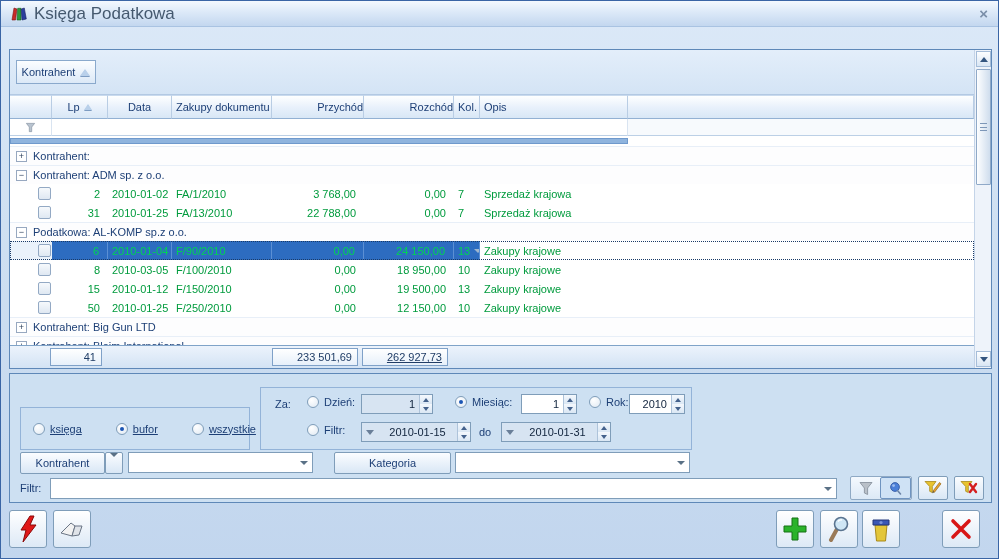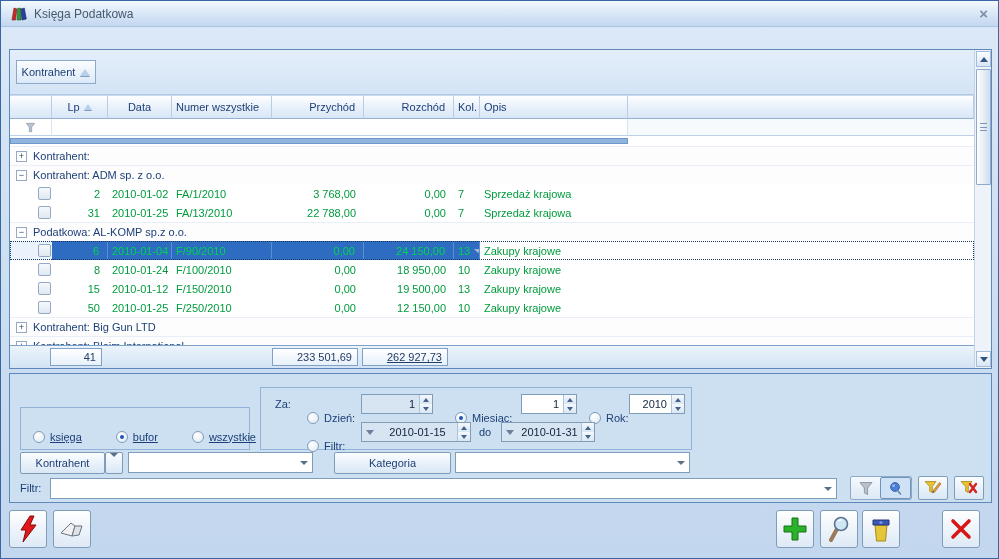--- a/index.html
+++ b/index.html
@@ -7,39 +7,39 @@
   .window {
     position:relative; width:999px; height:559px;
     border:1px solid #3a65a5;
     background:linear-gradient(180deg,#dce9f8 0%,#cfe0f2 40%,#c2d6ee 100%);
     font-size:11px; color:#1d3f76; overflow:hidden;
   }
   
   .titlebar{position:absolute;left:0;top:0;right:0;height:26px;
     background:linear-gradient(180deg,#f4f9fe,#dcE9f8 45%,#c3d7ef);
     border-bottom:1px solid #a9c3e2; display:flex;align-items:center;gap:7px;padding:0 10px;}
-  .titlebar .title{font-size:12px;color:#45596f;}
+  .titlebar .title{font-size:17px;color:#45596f;}
   .titlebar .close{margin-left:auto;color:#7b8fa9;font-size:15px;font-weight:bold;line-height:14px;cursor:default;}
   .app-icon svg{display:block}
   
   .grid{position:absolute;left:8px;top:48px;width:983px;height:320px;
     border:1px solid #5e88b8;background:#fff;}
   .group-panel{position:absolute;left:0;top:0;right:17px;height:45px;
     background:linear-gradient(180deg,#e3eefa,#d4e4f5);border-bottom:1px solid #b3c9e3;}
   .groupby-btn{position:absolute;left:6px;top:10px;width:80px;height:24px;
     background:linear-gradient(180deg,#fbfdff,#dcE9f7);border:1px solid #8aa9cc;
     display:flex;align-items:center;justify-content:center;gap:5px;color:#1d3f76;}
   .sortarrow{width:0;height:0;border-left:5px solid transparent;border-right:5px solid transparent;
     border-bottom:7px solid #b9d0ea;filter:drop-shadow(0 1px 0 #7d9cc2);}
   .sortarrow.small{border-left-width:4px;border-right-width:4px;border-bottom-width:6px;}
   .header-row{position:absolute;left:0;top:45px;right:17px;height:24px;display:flex;}
   .hcell{height:24px;background:linear-gradient(180deg,#feffff,#e9f1fb 50%,#d8e7f6);
     border-right:1px solid #b9cde4;border-bottom:1px solid #93b1d3;border-top:1px solid #c9daee;
     display:flex;align-items:center;padding:0 4px;color:#1d3f76;white-space:nowrap;overflow:hidden;}
-  .hcell.center{justify-content:center;} .hcell.right{justify-content:flex-end;padding-right:8px;}
+  .hcell.center{justify-content:center;} .hcell.right{justify-content:flex-end;padding-right:0;}
   .c-check{width:42px;flex:none}.c-lp{width:56px;flex:none}.c-data{width:64px;flex:none}
   .c-numer{width:100px;flex:none}.c-przychod{width:92px;flex:none}.c-rozchod{width:90px;flex:none}
   .c-kol{width:26px;flex:none}.c-opis{width:148px;flex:none}.c-filler{flex:1}
   .filter-row{position:absolute;left:0;top:69px;right:17px;height:17px;display:flex;background:#fff;}
   .fcell{border-right:1px solid #d9e4f1;border-bottom:1px solid #bcd0e6;display:flex;align-items:center;justify-content:center;}
   .fcell.c-main{width:576px;flex:none}
   .fcell.c-rest{flex:1;background:#f7fafd;border-right:none}
   .strip-row{position:absolute;left:0;top:86px;right:17px;height:10px;background:#fff;}
   .blue-strip{position:absolute;left:0;top:2px;width:618px;height:6px;background:#8fb4de;border:1px solid #6f99cc;}
   .rows{position:absolute;left:0;top:96px;right:17px;height:201px;overflow:hidden;background:#fff;}
@@ -77,21 +77,21 @@
   .grip{width:7px;height:8px;border-top:1px solid #7d97b8;border-bottom:1px solid #7d97b8;
     background:linear-gradient(180deg,transparent 3px,#7d97b8 3px,#7d97b8 4px,transparent 4px);}
   
   .filter-panel{position:absolute;left:8px;top:372px;width:983px;height:130px;
     border:1px solid #5e88b8;background:#cde0f2;}
   .fp-caption{height:21px;background:linear-gradient(180deg,#eef5fd,#c9dcf1);
     border-bottom:1px solid #aac4e2;line-height:21px;padding-left:30px;color:#1d3f76;}
   .groupbox{position:absolute;border:1px solid #93b3d8;text-decoration:underline;}
   .scope-box{left:10px;top:33px;width:230px;height:43px;display:flex;align-items:center;}
   .za-box{left:250px;top:13px;width:432px;height:63px;}
-  .radio{display:inline-flex;align-items:flex-end;gap:5px;color:#1d3f76;cursor:default;white-space:nowrap;margin-top:16px;}
+  .radio{display:inline-flex;align-items:flex-end;gap:5px;color:#1d3f76;cursor:default;white-space:nowrap;}
   .rb{width:12px;height:12px;border-radius:50%;border:1px solid #7f9db9;
     background:radial-gradient(circle at 35% 30%,#ffffff,#dfe9f3);flex:none;position:relative;}
   .rb.checked::after{content:"";position:absolute;left:3px;top:3px;width:4px;height:4px;border-radius:50%;background:#1b55b4;}
   .spinner,.datepicker{height:20px;border:1px solid #7f9db9;background:#fff;display:flex;align-items:center;position:absolute;}
   .spinner.disabled,.datepicker.disabled{background:#d7e4f2;}
   .spin-val{flex:1;text-align:right;padding-right:4px;color:#10233c;}
   .dp-val{flex:1;text-align:center;color:#10233c;}
   .spin-btns{width:13px;height:18px;display:flex;flex-direction:column;border-left:1px solid #aec3da;flex:none;}
   .spin-btns i{flex:1;display:flex;align-items:center;justify-content:center;background:linear-gradient(180deg,#f4f8fd,#dae7f4);}
   .sbu{width:0;height:0;border-left:3px solid transparent;border-right:3px solid transparent;border-bottom:4px solid #44618c;}
@@ -140,21 +140,21 @@
       </div>
     </div>
 
     <div class="header-row">
       <div class="hcell c-check"></div>
       <div class="hcell c-lp center">
         <span>Lp</span>
         <span class="sortarrow small" style="margin-left:4px"></span>
       </div>
       <div class="hcell c-data center">Data</div>
-      <div class="hcell c-numer">Numer wszystkie</div>
+      <div class="hcell c-numer">Zakupy dokumentu</div>
       <div class="hcell c-przychod right">Przychód</div>
       <div class="hcell c-rozchod right">Rozchód</div>
       <div class="hcell c-kol">Kol.</div>
       <div class="hcell c-opis">Opis</div>
       <div class="hcell c-filler"></div>
     </div>
 
     <div class="filter-row">
       <div class="fcell c-check">
         <svg width="11" height="11" viewBox="0 0 12 12">
@@ -216,21 +216,21 @@
           <div class="cell c-przychod num">0,00</div>
           <div class="cell c-rozchod num">24 150,00</div>
           <div class="cell c-kol">13<div class="kol-dd"></div></div>
           <div class="cell c-opis">Zakupy krajowe</div>
         </div>
         <div class="data-row">
           <div class="cell c-check">
             <div class="checkbox"></div>
           </div>
           <div class="cell c-lp num">8</div>
-          <div class="cell c-data">2010-01-24</div>
+          <div class="cell c-data">2010-03-05</div>
           <div class="cell c-numer">F/100/2010</div>
           <div class="cell c-przychod num">0,00</div>
           <div class="cell c-rozchod num">18 950,00</div>
           <div class="cell c-kol">10</div>
           <div class="cell c-opis">Zakupy krajowe</div>
         </div>
         <div class="data-row">
           <div class="cell c-check">
             <div class="checkbox"></div>
           </div>
@@ -357,21 +357,21 @@
         <span class="spin-btns">
             <i>
               <span class="sbu"></span>
             </i>
             <i>
               <span class="sbd"></span>
             </i>
           </span>
       </div>
       <span class="za-label" style="left:218px;top:38px">do</span>
-      <div class="datepicker disabled" style="left:240px;top:34px;width:94px">
+      <div class="datepicker disabled" style="left:240px;top:34px;width:110px">
         <i class="dd-left"></i>
         <span class="dp-val">2010-01-31</span>
         <span class="spin-btns">
             <i>
               <span class="sbu"></span>
             </i>
             <i>
               <span class="sbd"></span>
             </i>
           </span>

